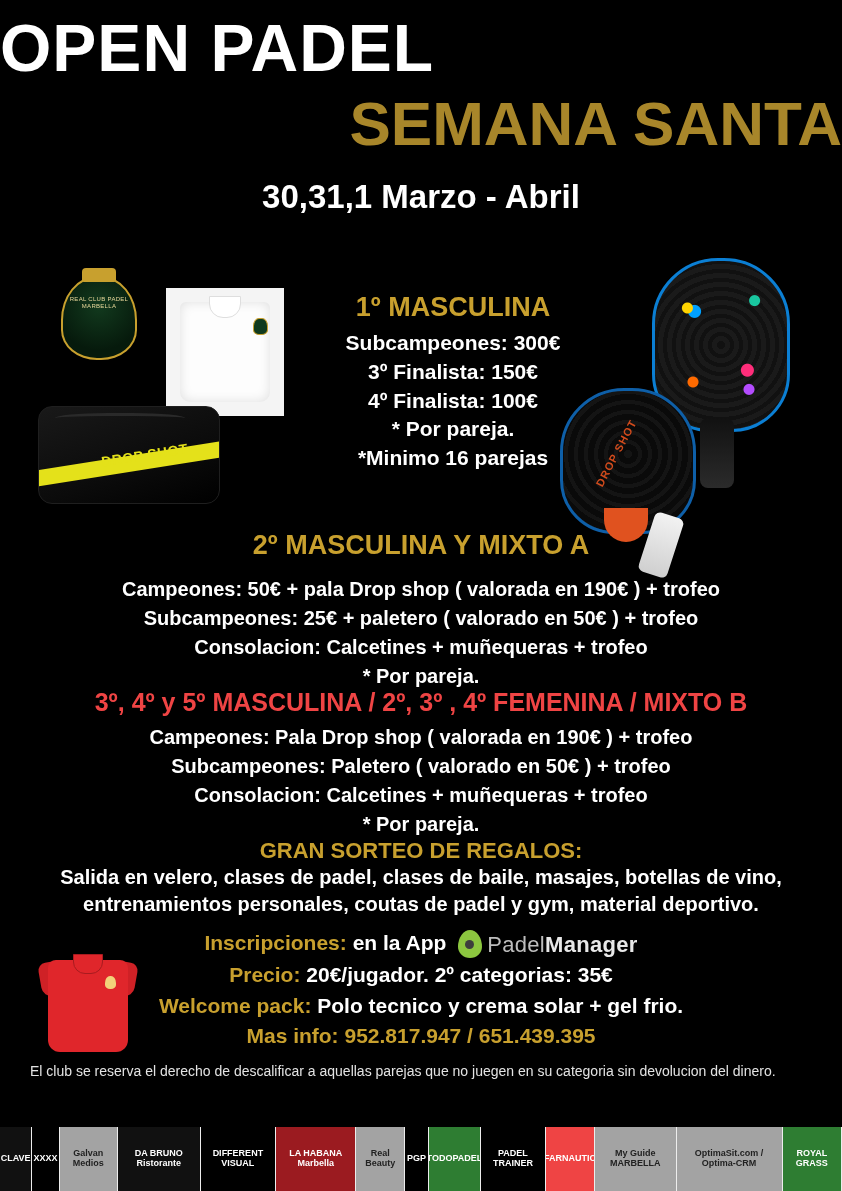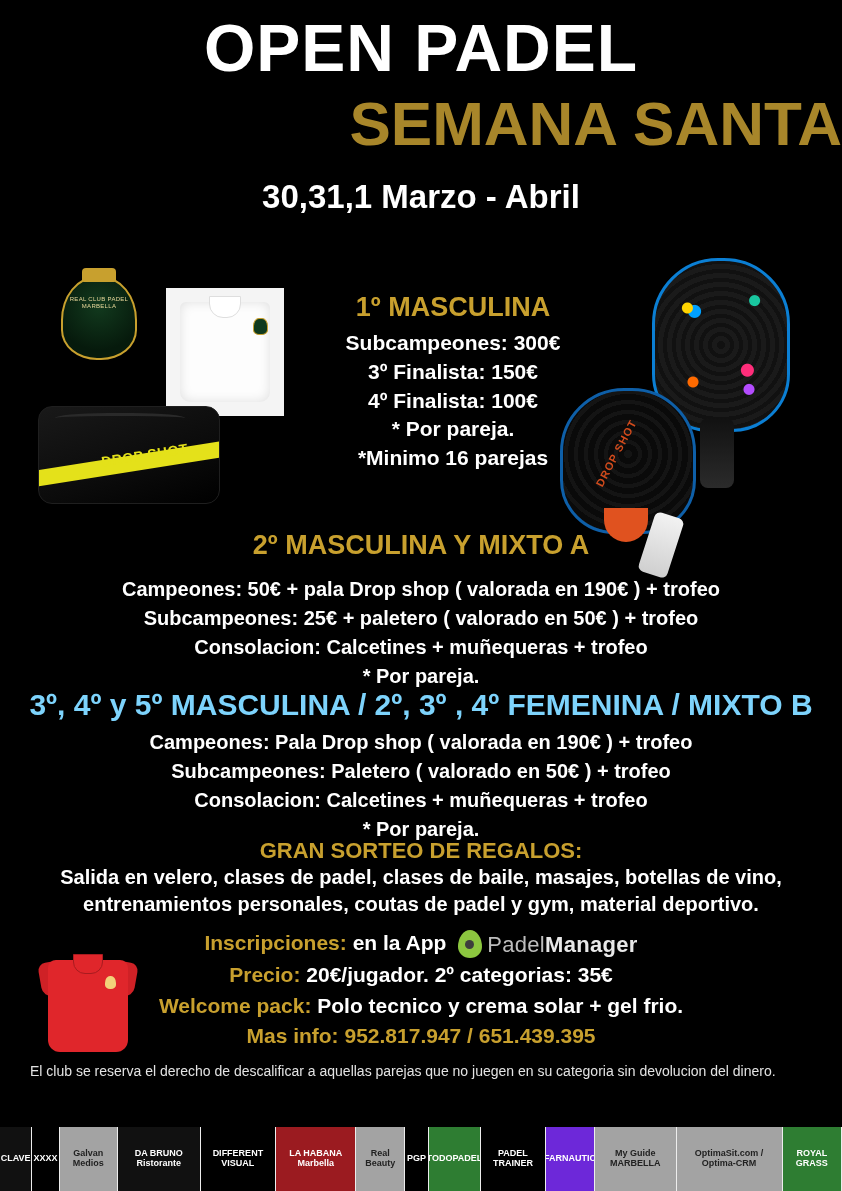--- a/index.html
+++ b/index.html
@@ -8,21 +8,20 @@
     background:#000;
     font-family:"Liberation Sans", sans-serif;
     color:#fff;
     overflow:hidden;
     position:relative;
   }
   .poster{position:relative;width:842px;height:1191px;}
 
   
   .title-main{
-    text-align:center;
     font-size:66px;
     font-weight:bold;
     letter-spacing:1px;
     color:#ffffff;
     margin:0;
     padding-top:14px;
     line-height:1.05;
   }
   .title-sub{
     text-align:right;
@@ -59,21 +58,21 @@
   .sec2{
     position:absolute;top:530px;left:0;width:842px;text-align:center;
   }
   .sec2 .head{color:#c8a02e;font-size:27px;font-weight:bold;margin-bottom:14px;}
   .sec2 .line{color:#fff;font-size:20px;font-weight:bold;line-height:1.45;}
 
   
   .sec3{
     position:absolute;top:688px;left:0;width:842px;text-align:center;
   }
-  .sec3 .head{color:#7dd3fc;font-size:30px;font-weight:bold;margin-bottom:6px;}
+  .sec3 .head{color:#ef4444;font-size:25px;font-weight:bold;margin-bottom:6px;}
   .sec3 .line{color:#fff;font-size:20px;font-weight:bold;line-height:1.45;}
 
   
   .raffle{position:absolute;top:838px;left:0;width:842px;text-align:center;}
   .raffle .head{color:#c8a02e;font-size:22px;font-weight:bold;}
   .raffle .line{color:#fff;font-size:20px;font-weight:bold;line-height:1.35;}
 
   
   .info{position:absolute;top:928px;left:0;width:842px;text-align:center;}
   .info .row{font-size:21px;font-weight:bold;line-height:1.45;color:#fff;}
@@ -228,21 +227,21 @@
     flex:1 1 auto;display:flex;align-items:center;justify-content:center;
     font-size:9px;font-weight:bold;text-align:center;line-height:1.1;
     border-right:1px solid #ededed;padding:4px;box-sizing:border-box;
     overflow:hidden;
   }
   .sp.dark{background:#111;color:#fff;}
   .sp.green{background:#2e7d32;color:#fff;}
   .sp.red{background:#9b1b20;color:#fff;}
   .sp.black{background:#000;color:#fff;}
   .sp.grey{background:#a3a3a3;color:#222;}
-  .sp.navy{background:#6d28d9;color:#fff;}
+  .sp.navy{background:#ef4444;color:#fff;}
 </style>
 </head>
 <body>
 
 <div class="poster">
 
   <h1 class="title-main">OPEN PADEL</h1>
   <h2 class="title-sub">SEMANA SANTA</h2>
   <div class="title-date">30,31,1 Marzo - Abril</div>
 

